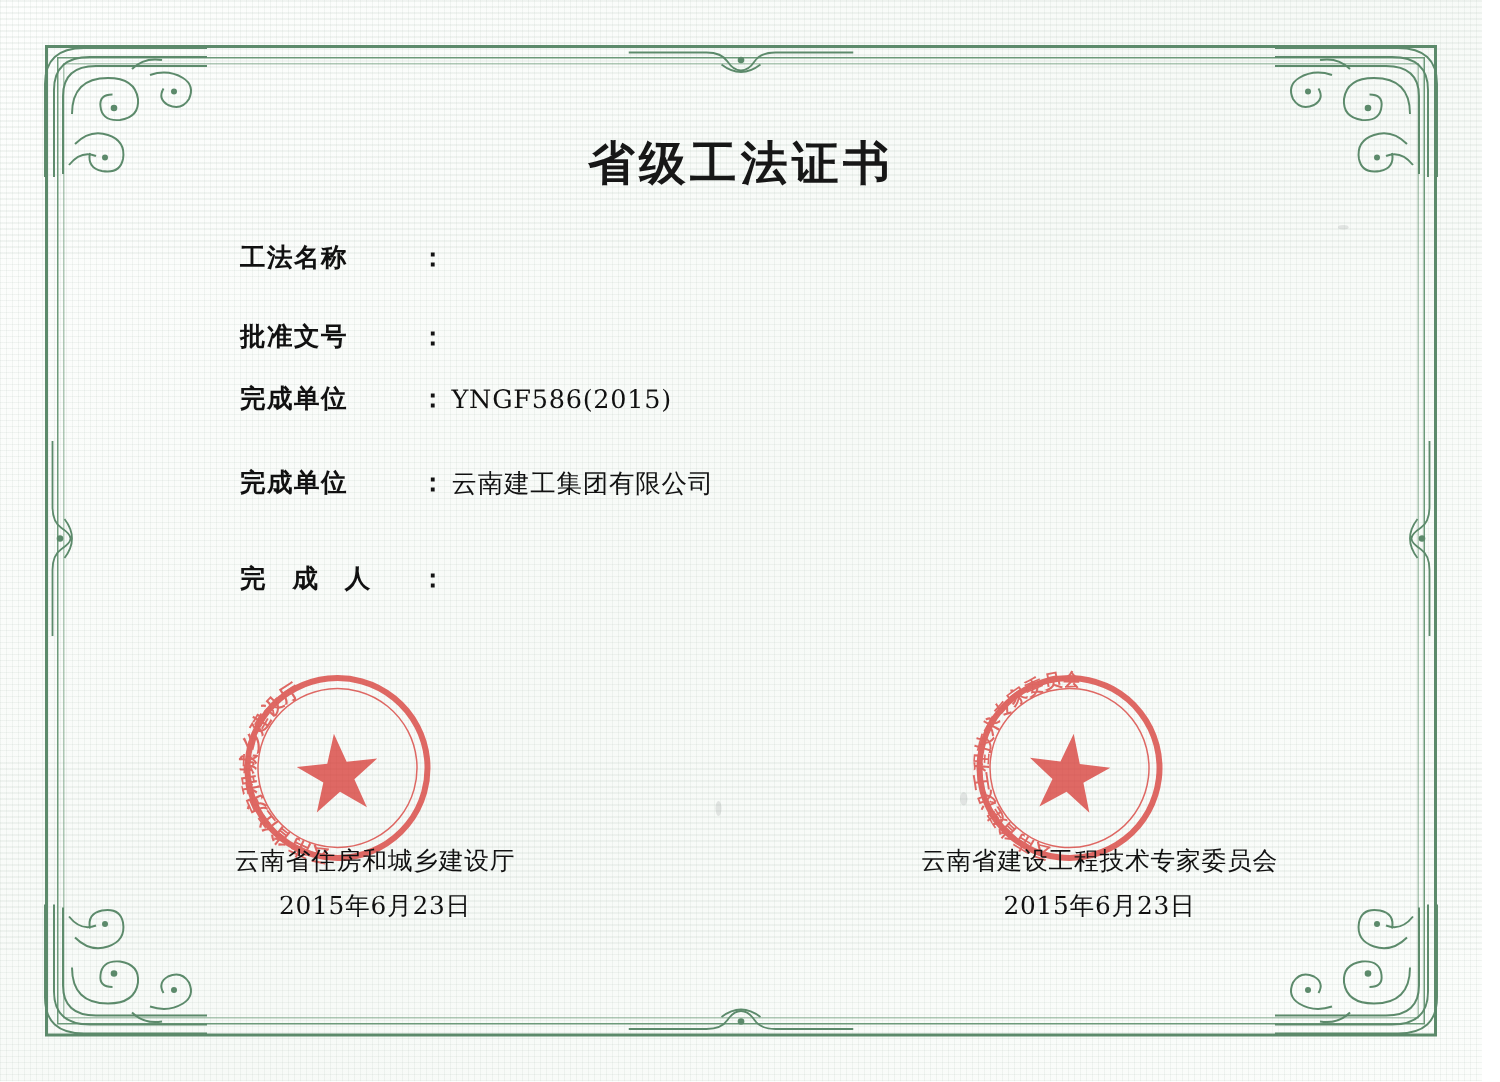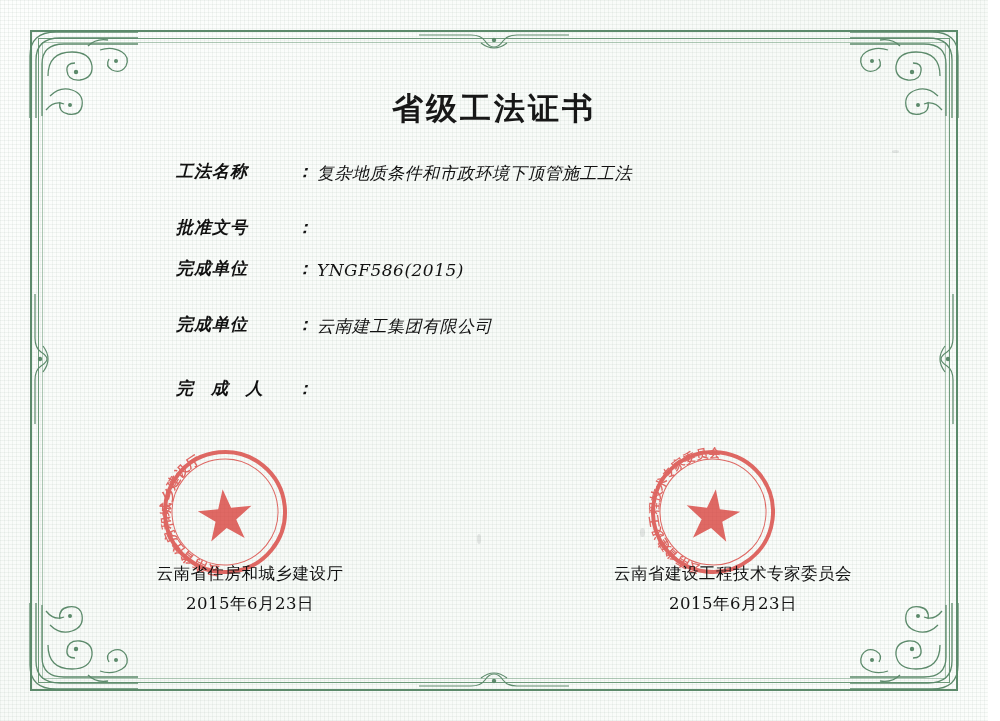--- a/index.html
+++ b/index.html
@@ -93,23 +93,22 @@
     font-family: "DejaVu Serif", "Liberation Serif", serif;
     font-size: 31px;
     font-weight: bold;
     letter-spacing: 3px;
     color: #171717;
   }
 
   .fields {
     position: absolute;
     top: 100px;
-    left: 116px;
+    left: 100px;
     right: 40px;
-    font-style: italic;
   }
 
   .field-row {
     display: flex;
     align-items: flex-start;
     margin-bottom: 27px;
     font-size: 17px;
     color: #141414;
   }
   .field-label {
@@ -309,21 +308,20 @@
 
   <div class="content">
 
     <div class="title">省级工法证书</div>
 
     <div class="fields">
 
       <div class="field-row row-name">
         <span class="field-label">工法名称</span>
         <span class="field-colon">：</span>
-        <span class="field-value">复杂地质条件和市政环境下顶管施工工法</span>
       </div>
 
       <div class="field-row row-doc">
         <span class="field-label">批准文号</span>
         <span class="field-colon">：</span>
       </div>
 
       <div class="field-row row-code">
         <span class="field-label">完成单位</span>
         <span class="field-colon">：</span>

